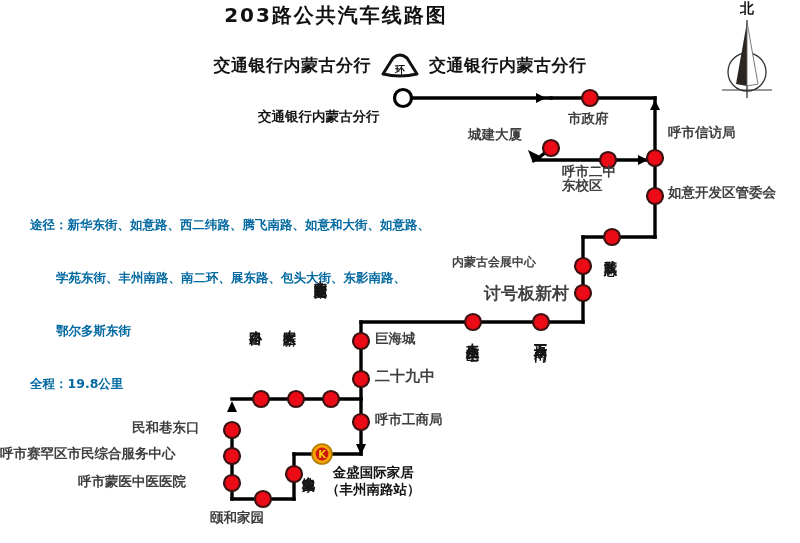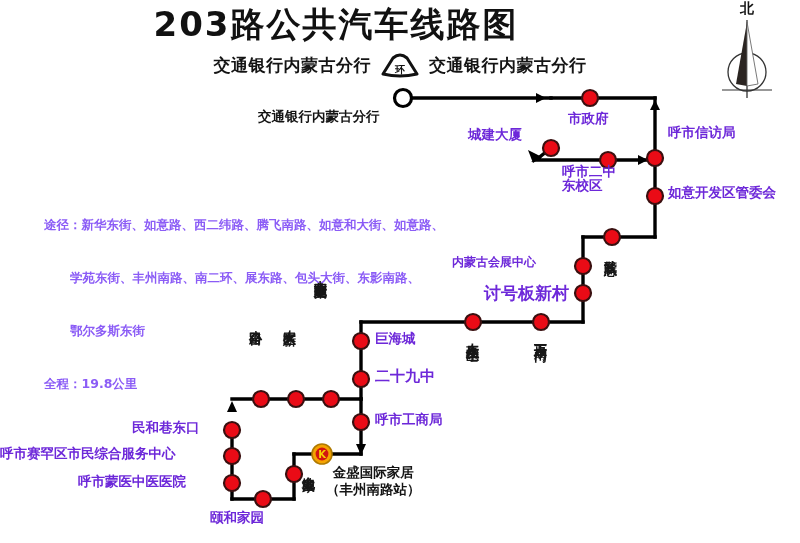--- a/index.html
+++ b/index.html
@@ -19,41 +19,41 @@
   #map-svg {
     position: absolute;
     left: 0;
     top: 0;
     width: 800px;
     height: 543px;
   }
   .lbl {
     position: absolute;
     font-weight: bold;
-    color: #6d28d9;
+    color: #404040;
     white-space: nowrap;
     line-height: 1.02;
     letter-spacing: 0px;
   }
   .lbl-v {
     position: absolute;
     font-weight: bold;
     color: #171717;
     writing-mode: vertical-rl;
     text-orientation: upright;
     line-height: 1.0;
     letter-spacing: 1px;
   }
   #title {
     position: absolute;
     left: 0;
     top: 2px;
     width: 672px;
     text-align: center;
-    font-size: 34px;
+    font-size: 20px;
     font-weight: bold;
     letter-spacing: 2px;
     color: #111;
   }
   #subtitle-row {
     position: absolute;
     left: 0;
     top: 52px;
     width: 800px;
     display: flex;
@@ -67,25 +67,25 @@
     color: #141414;
     letter-spacing: 0.5px;
   }
   #loop-badge {
     width: 40px;
     height: 26px;
     position: relative;
   }
   #route-info {
     position: absolute;
-    left: 44px;
+    left: 30px;
     top: 180px;
     font-size: 12.5px;
     font-weight: bold;
-    color: #8b5cf6;
+    color: #0369a1;
     line-height: 1.42;
     white-space: pre;
   }
   #route-info .ln { display: block; }
   #route-info .ln.indent { padding-left: 26px; }
   #compass {
     position: absolute;
     left: 714px;
     top: 2px;
     width: 66px;

